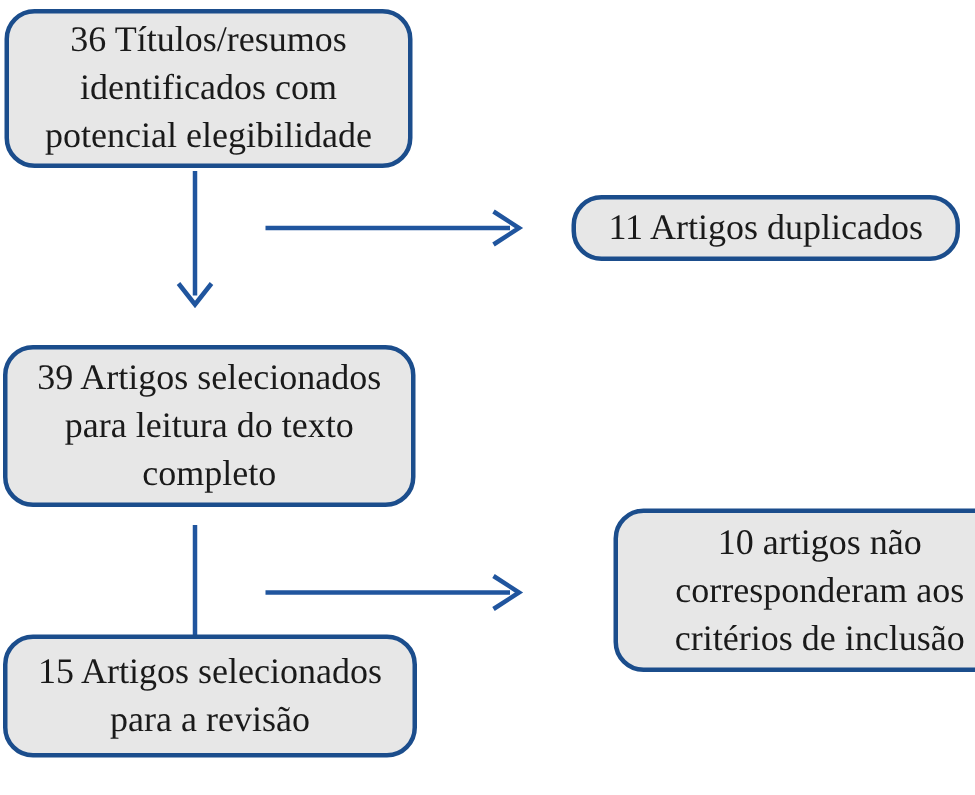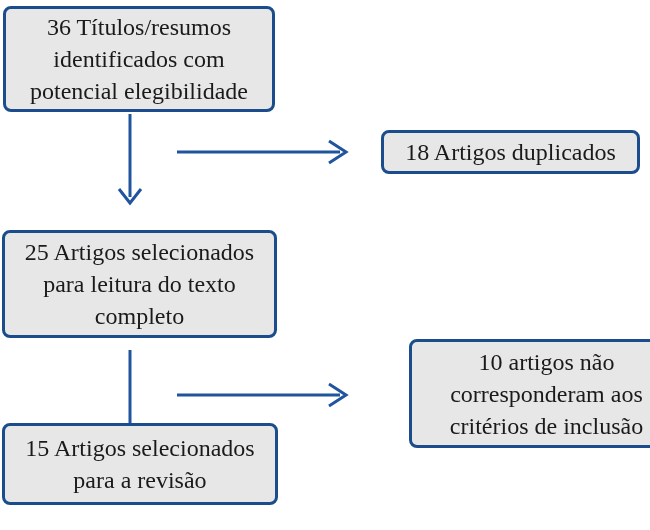--- a/index.html
+++ b/index.html
@@ -29,21 +29,21 @@
     stroke: var(--arrow);
     stroke-width: 3;
     fill: none;
     stroke-linejoin: miter;
     stroke-linecap: butt;
   }
   .node {
     position: absolute;
     background: var(--node-fill);
     border: 3px solid var(--node-border);
-    border-radius: 8px;
+    border-radius: 20px;
     display: flex;
     align-items: center;
     justify-content: center;
     text-align: center;
     color: var(--text);
     font-size: 24px;
     line-height: 32px;
   }
   .node .label { white-space: pre-line; }
   .node-identified { left: 3px;   top: 6px;   width: 272px; height: 106px; }
@@ -80,25 +80,25 @@
     </g>
   </svg>
 
   <div class="node node-identified">
     <span class="label">36 Títulos/resumos
 identificados com
 potencial elegibilidade</span>
   </div>
 
   <div class="node node-duplicated">
-    <span class="label">18 Artigos duplicados</span>
+    <span class="label">11 Artigos duplicados</span>
   </div>
 
   <div class="node node-fulltext">
-    <span class="label">25 Artigos selecionados
+    <span class="label">39 Artigos selecionados
 para leitura do texto
 completo</span>
   </div>
 
   <div class="node node-excluded">
     <span class="label">10 artigos não
 corresponderam aos
 critérios de inclusão</span>
   </div>
 

